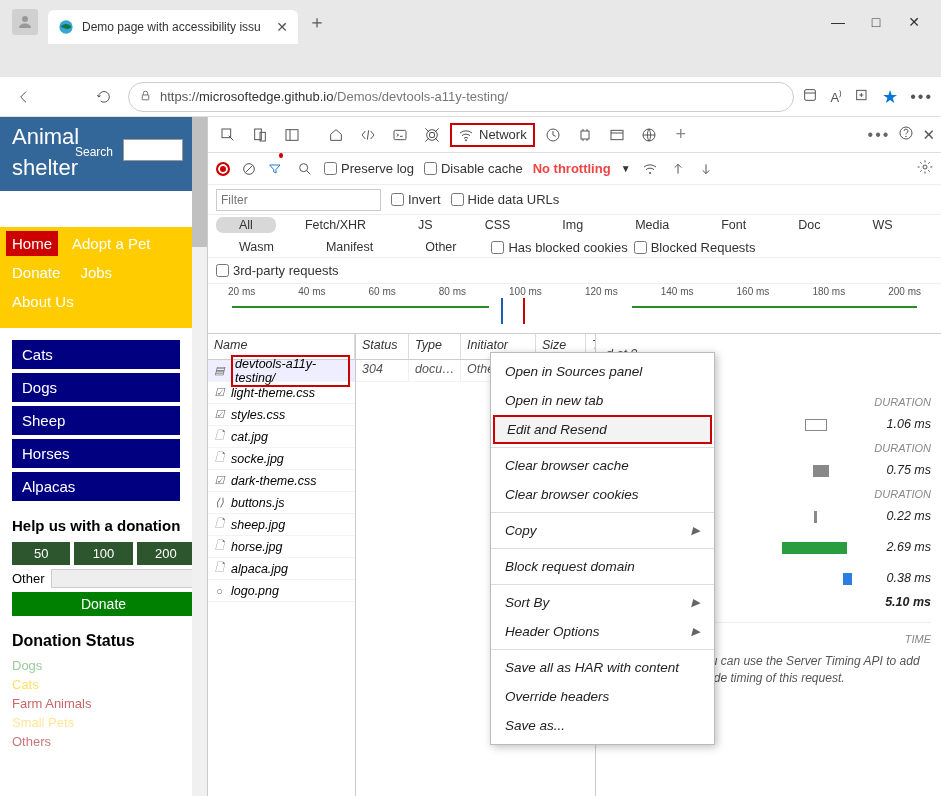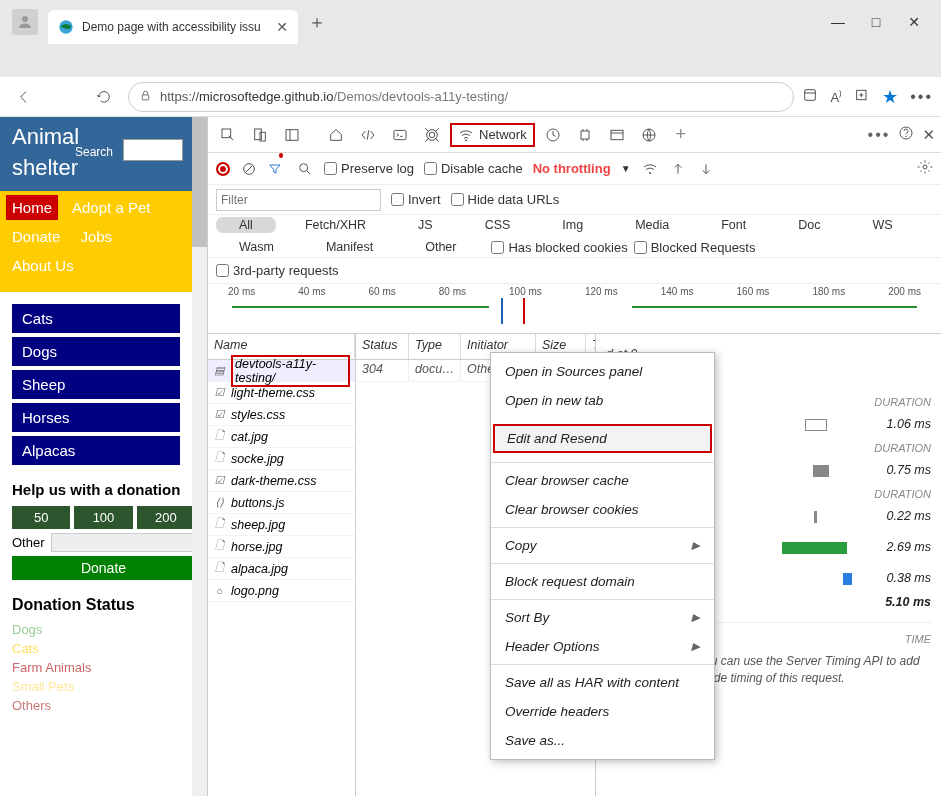--- a/index.html
+++ b/index.html
@@ -32,21 +32,21 @@
 .page-pane { width: 207px; background: #fff; position: relative; overflow: hidden; }
 .page-scrollbar { position: absolute; right: 0; top: 0; width: 15px; height: 100%; background: #f0f0f0; }
 .page-scroll-thumb { width: 15px; height: 130px; background: #c0c0c0; position: absolute; top: 0; }
 
 .page-header { background: #336699; color: #fff; padding: 10px 12px 8px; display:flex; align-items:center; }
 .page-title { font-size: 22px; font-weight: 300; line-height: 1.1; }
 .search-label { position:absolute; left: 75px; top: 28px; font-size:12px; color:#fff; }
 .search-box { position:absolute; left: 123px; top: 22px; width: 60px; height: 22px; background:#fff; border:1px solid #999; }
 .page-title-second { background:#336699; color:#fff; padding: 0 12px 10px; font-size:22px; font-weight:300; }
 
-.page-nav { background: #ffcc00; padding: 4px 6px 10px; }
+.page-nav { background: #ffcc00; padding: 4px 6px 10px; margin-top: 36px; }
 .nav-row { display:flex; gap: 8px; margin-bottom: 4px; }
 .nav-item { color: #fff; font-size: 15px; padding: 4px 6px; }
 .nav-home { background: #cc0000; }
 
 .sidebar-list { padding: 12px 0px 12px 12px; }
 .side-item { background: #000080; color: #fff; padding: 6px 10px; margin-bottom: 4px; font-size: 15px; width: 168px; }
 
 .help-section { padding: 0 12px 8px; }
 .help-title { font-weight: bold; font-size: 15px; margin-bottom: 8px; }
 .amounts { display: flex; gap: 4px; }
@@ -108,21 +108,21 @@
 
 .req-mid { flex:1; position:relative; }
 .req-mid-headers { display:flex; height:26px; border-bottom:1px solid #ccc; font-size:12.5px; }
 .rmh { padding:4px 6px; border-right:1px solid #ddd; color:#333; }
 .req-mid-row { display:flex; height:22px; font-size:12.5px; border-bottom:1px solid #f3f3f3; }
 .rmc { padding: 2px 6px; border-right:1px solid #f0f0f0; color:#555; }
 
 
 .ctx { position:absolute; left: 134px; top: 18px; width: 225px; background:#fff; border:1px solid #bbb; box-shadow: 2px 2px 8px rgba(0,0,0,0.25); z-index: 50; padding: 4px 0; font-size: 13.5px; }
 .ctx-item { padding: 7px 14px; color:#222; display:flex; justify-content:space-between; align-items:center; }
-.ctx-item.hl { border: 2px solid #cc0000; background:#f3f3f3; margin: 9px 2px; padding: 5px 12px; }
+.ctx-item.hl { border: 2px solid #cc0000; background:#f3f3f3; margin: 0 2px; padding: 5px 12px; }
 .ctx-sep { height:1px; background:#ddd; margin: 3px 0; }
 .ctx-arrow { font-size:11px; color:#666; }
 
 
 .timing { position:absolute; right:0; top:0; width: 346px; border-left:1px solid #ccc; background:#fff; font-size:12.5px; padding: 8px 10px 0; height: 100%; overflow:hidden; z-index: 5; }
 .tm-row { display:flex; justify-content:space-between; padding: 5px 0; align-items:center; }
 .tm-label { color:#444; }
 .tm-val { color:#222; }
 .tm-section { color:#333; padding: 6px 0 2px; display:flex; justify-content:space-between; }
 .tm-dur { color:#888; font-size:11px; }

